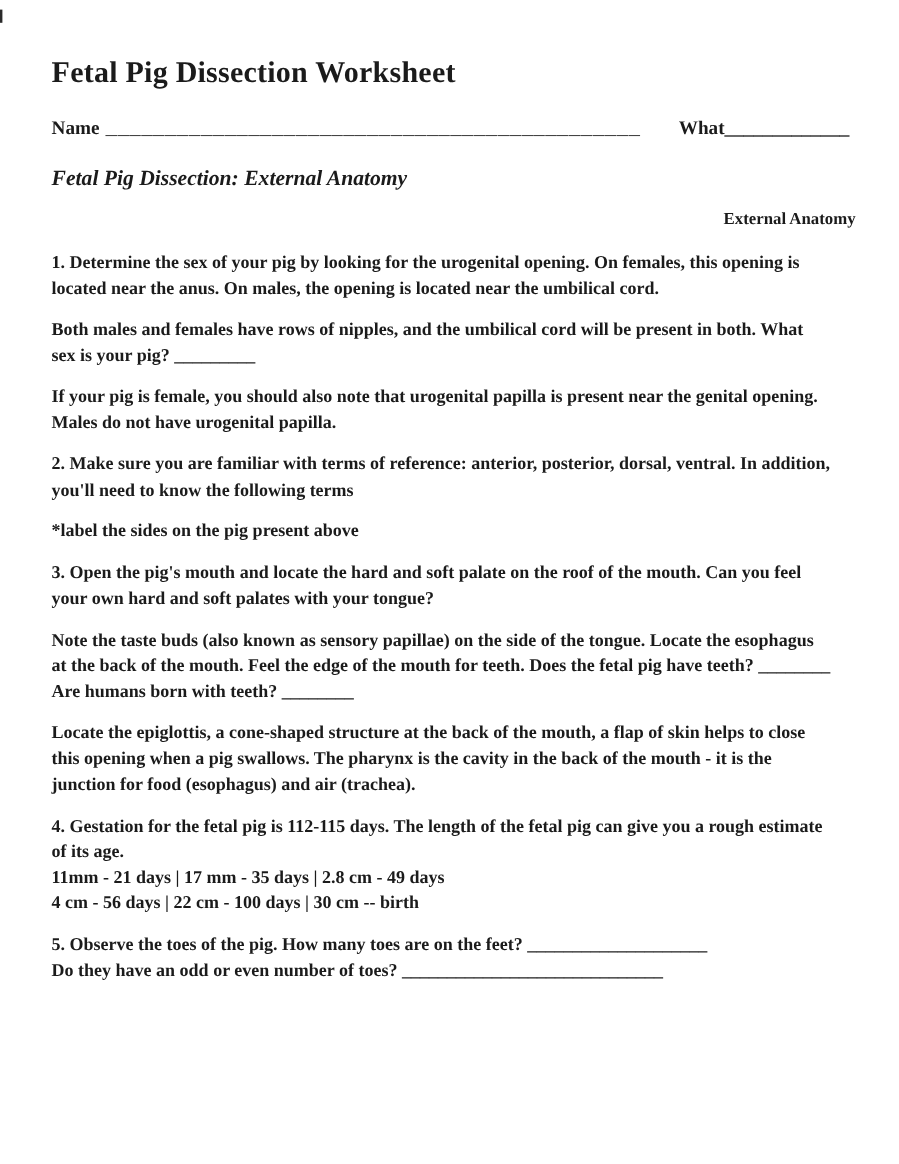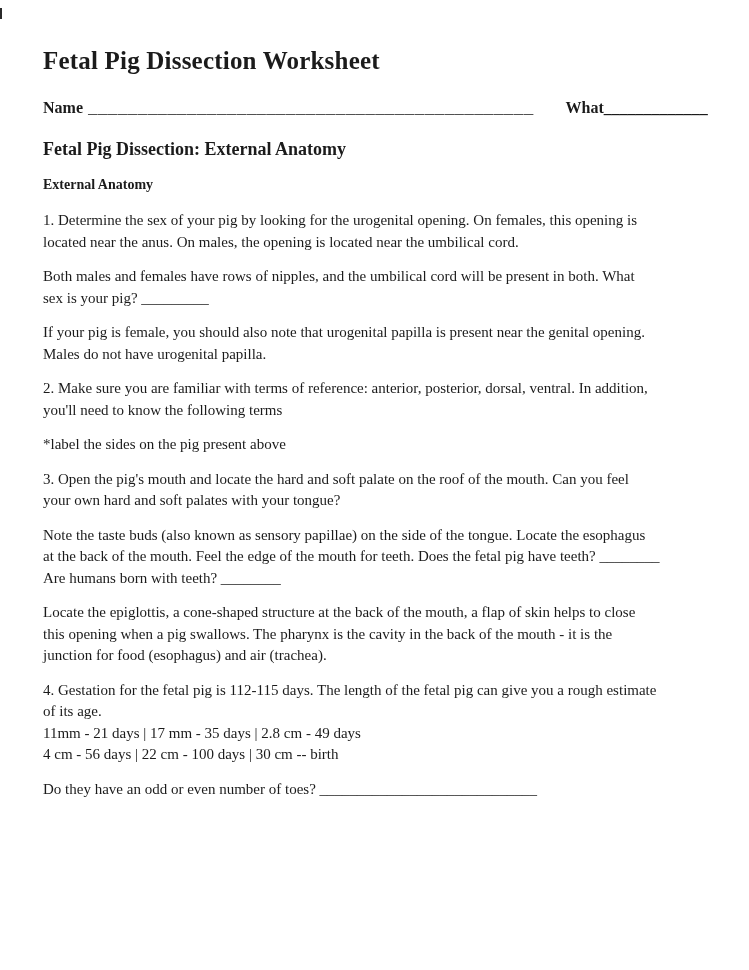--- a/index.html
+++ b/index.html
@@ -40,28 +40,30 @@
     font-weight: 700;
     white-space: nowrap;
   }
   .name-blank { margin-left: 5px; letter-spacing: 0.3px; font-family: Liberation Mono, monospace; }
   .date-part  { margin-left: 28px; }
   .section-heading {
     margin: 17px 0 0 0;
     font-size: 18px;
     line-height: 24px;
     font-weight: 700;
+    font-style: italic;
   }
   .subsection-heading {
     margin: 14px 0 0 0;
     font-size: 14px;
     line-height: 19px;
     font-weight: 700;
+    text-align: right;
   }
-  .body-blocks { margin-top: 16px; }
+  .body-blocks { margin-top: 16px; font-weight: bold; }
   .para {
     margin-top: 13px;
     font-size: 15px;
     line-height: 21.5px;
   }
   .para .line { white-space: nowrap; }
 </style>
 </head>
 <body>
 
@@ -116,16 +118,17 @@
         <div class="line">this opening when a pig swallows. The pharynx is the cavity in the back of the mouth - it is the</div>
         <div class="line">junction for food (esophagus) and air (trachea).</div>
       </div>
       <div class="para">
         <div class="line">4. Gestation for the fetal pig is 112-115 days. The length of the fetal pig can give you a rough estimate</div>
         <div class="line">of its age.</div>
         <div class="line">11mm - 21 days | 17 mm - 35 days | 2.8 cm - 49 days</div>
         <div class="line">4 cm - 56 days | 22 cm - 100 days | 30 cm -- birth</div>
       </div>
       <div class="para">
+        <div class="line">5. Observe the toes of the pig. How many toes are on the feet? ____________________</div>
         <div class="line">Do they have an odd or even number of toes? _____________________________</div>
       </div>
     </div>
 </div>
 
 </body></html>

